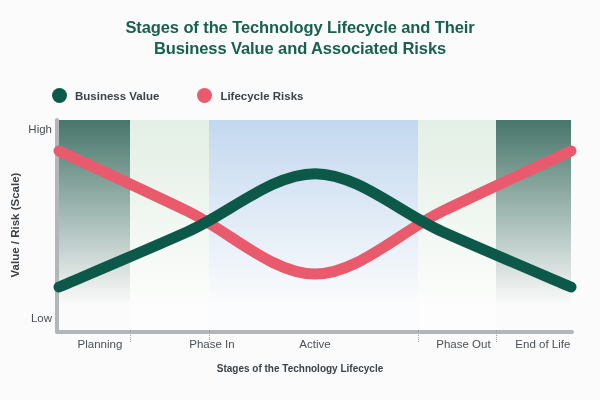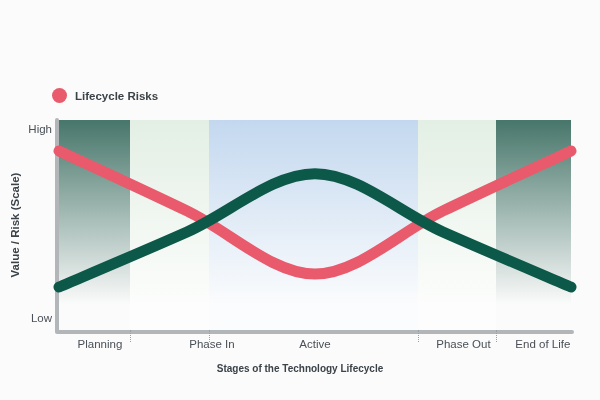--- a/index.html
+++ b/index.html
@@ -176,22 +176,30 @@
     width: 0;
     border-left: 1px dotted #9aa0a6;
     height: 12px;
   }
 </style>
 </head>
 <body>
 
 <div id="chart-root">
 
+  <div class="title-block">
+    <span class="title-line">Stages of the Technology Lifecycle and Their</span>
+    <span class="title-line">Business Value and Associated Risks</span>
+  </div>
 
   <div class="legend">
+    <div class="legend-item">
+      <span class="legend-dot" id="legend-dot-0" style="background: rgb(13, 89, 73);"></span>
+      <span class="legend-label">Business Value</span>
+    </div>
     <div class="legend-item">
       <span class="legend-dot" id="legend-dot-1" style="background: rgb(232, 90, 108);"></span>
       <span class="legend-label">Lifecycle Risks</span>
     </div>
   </div>
 
   <div class="y-axis-title">
     <span>Value / Risk (Scale)</span>
   </div>
 

